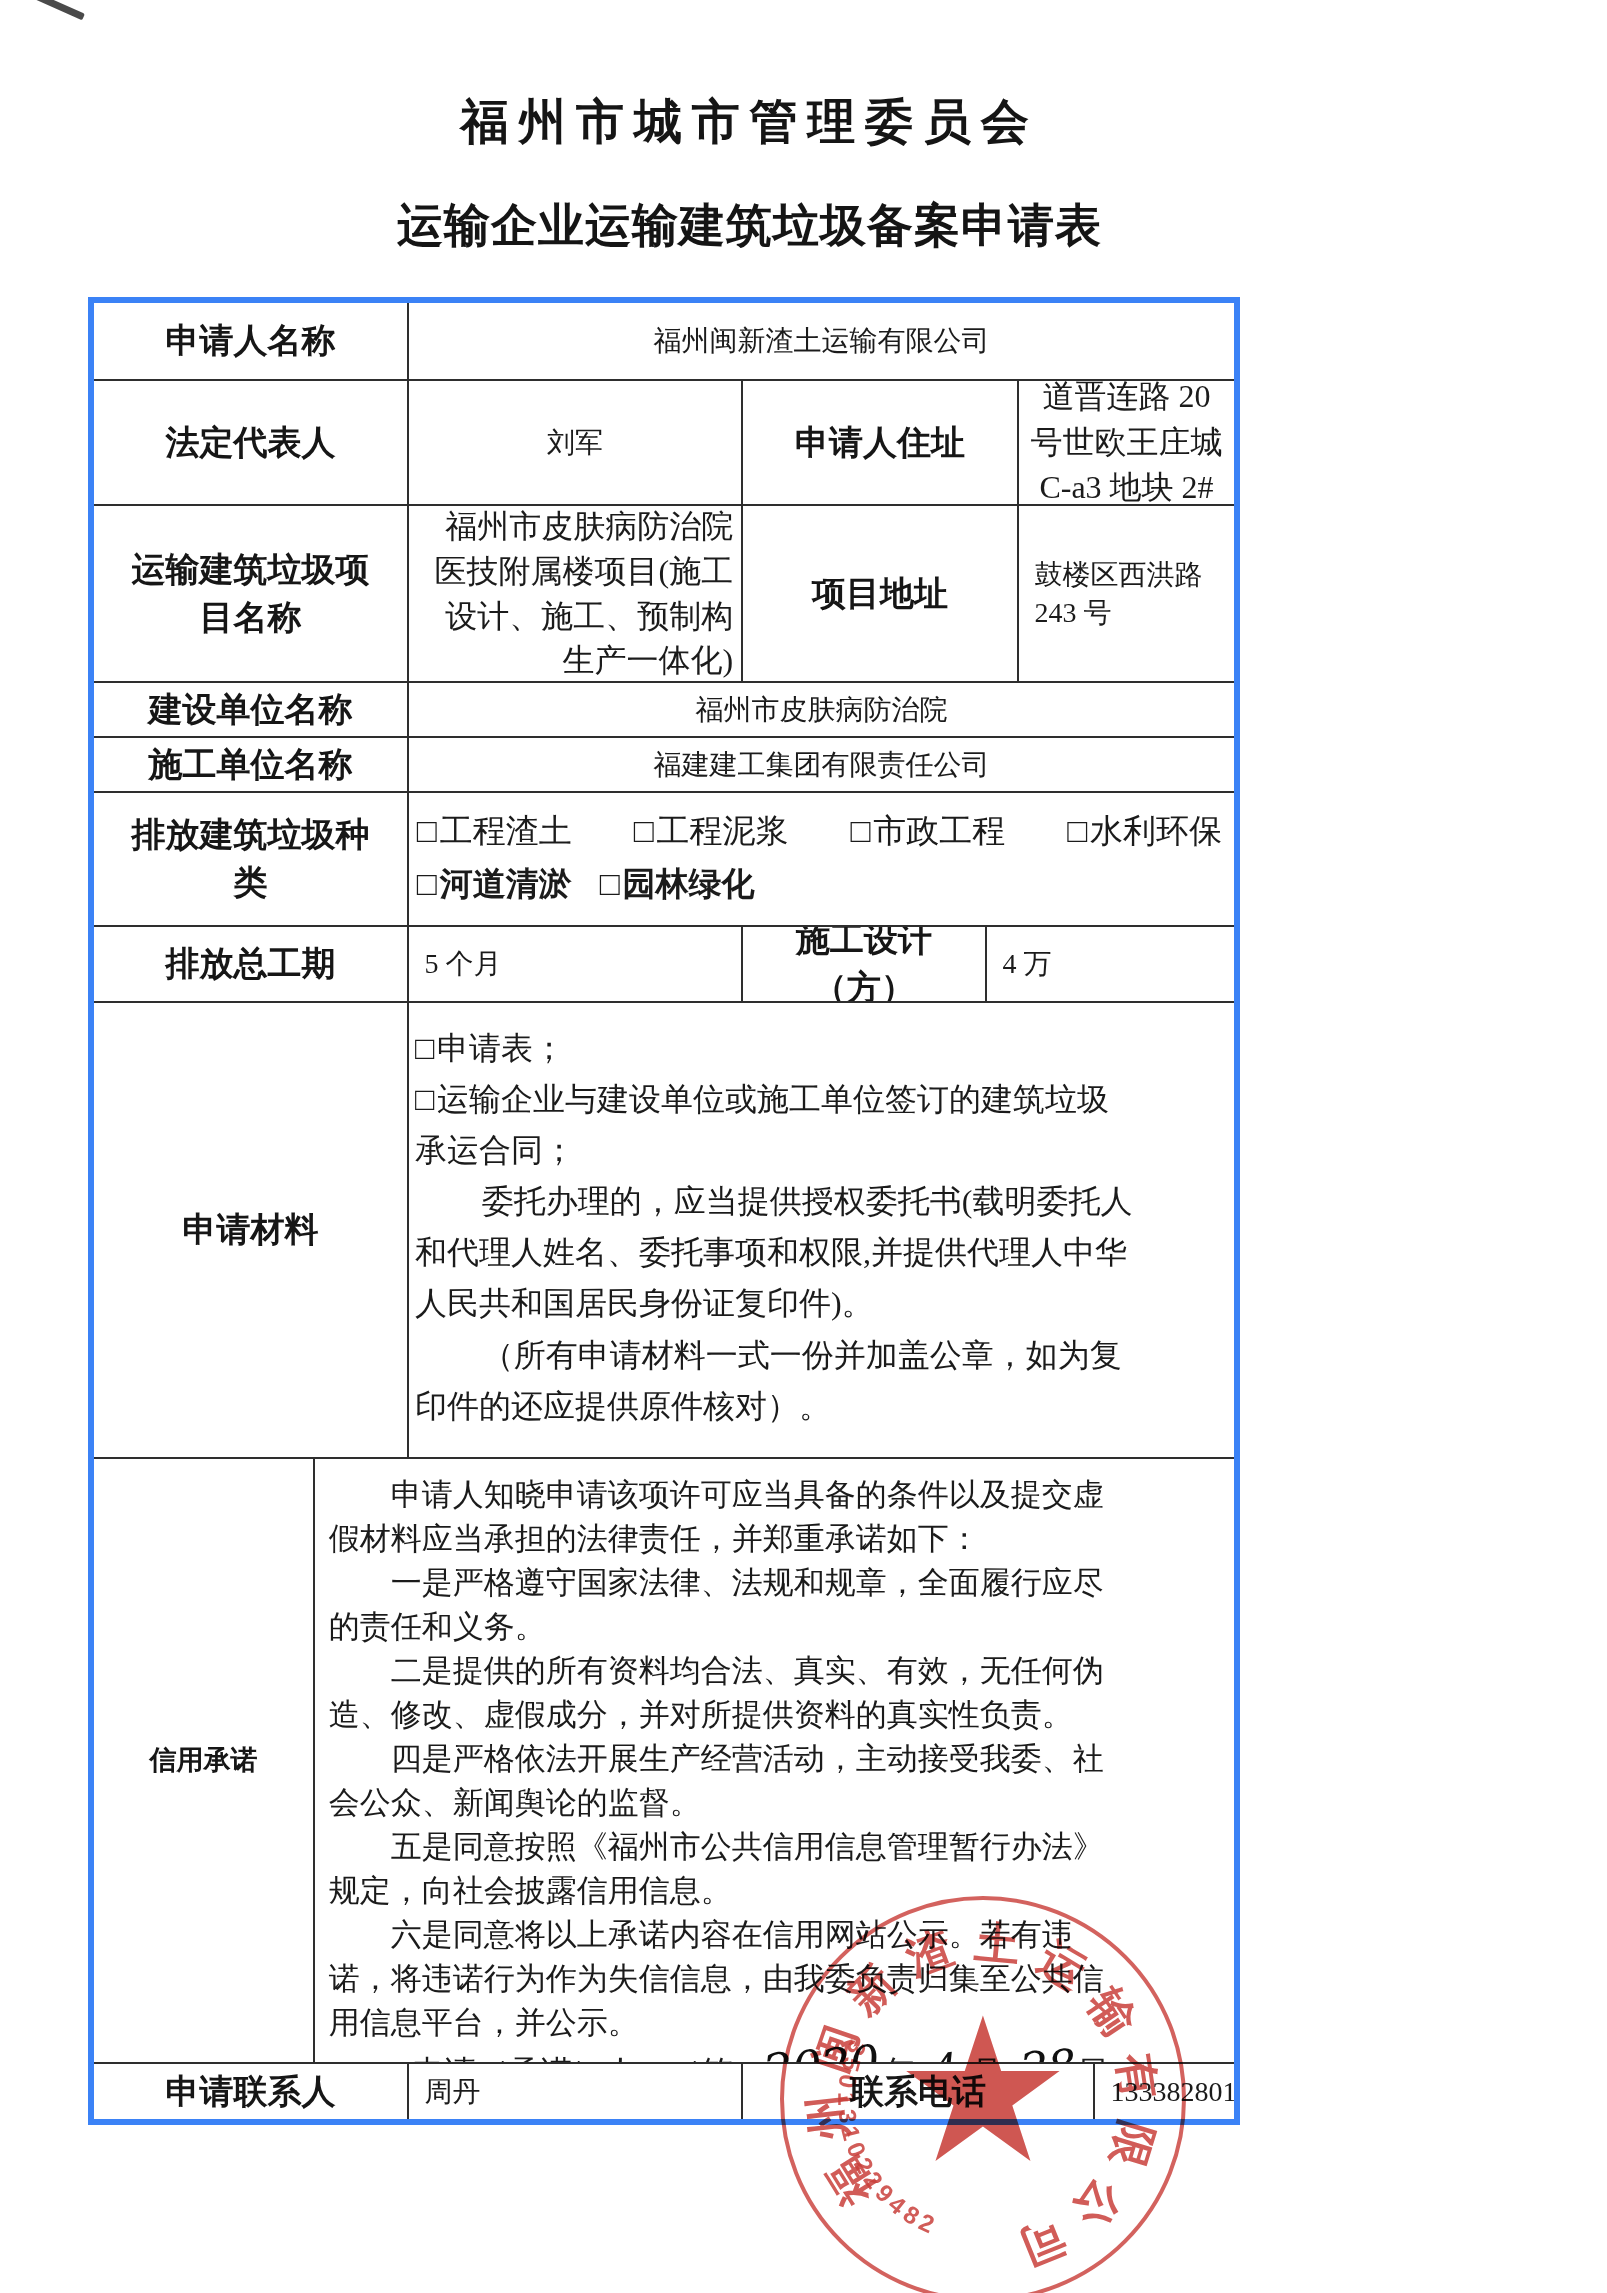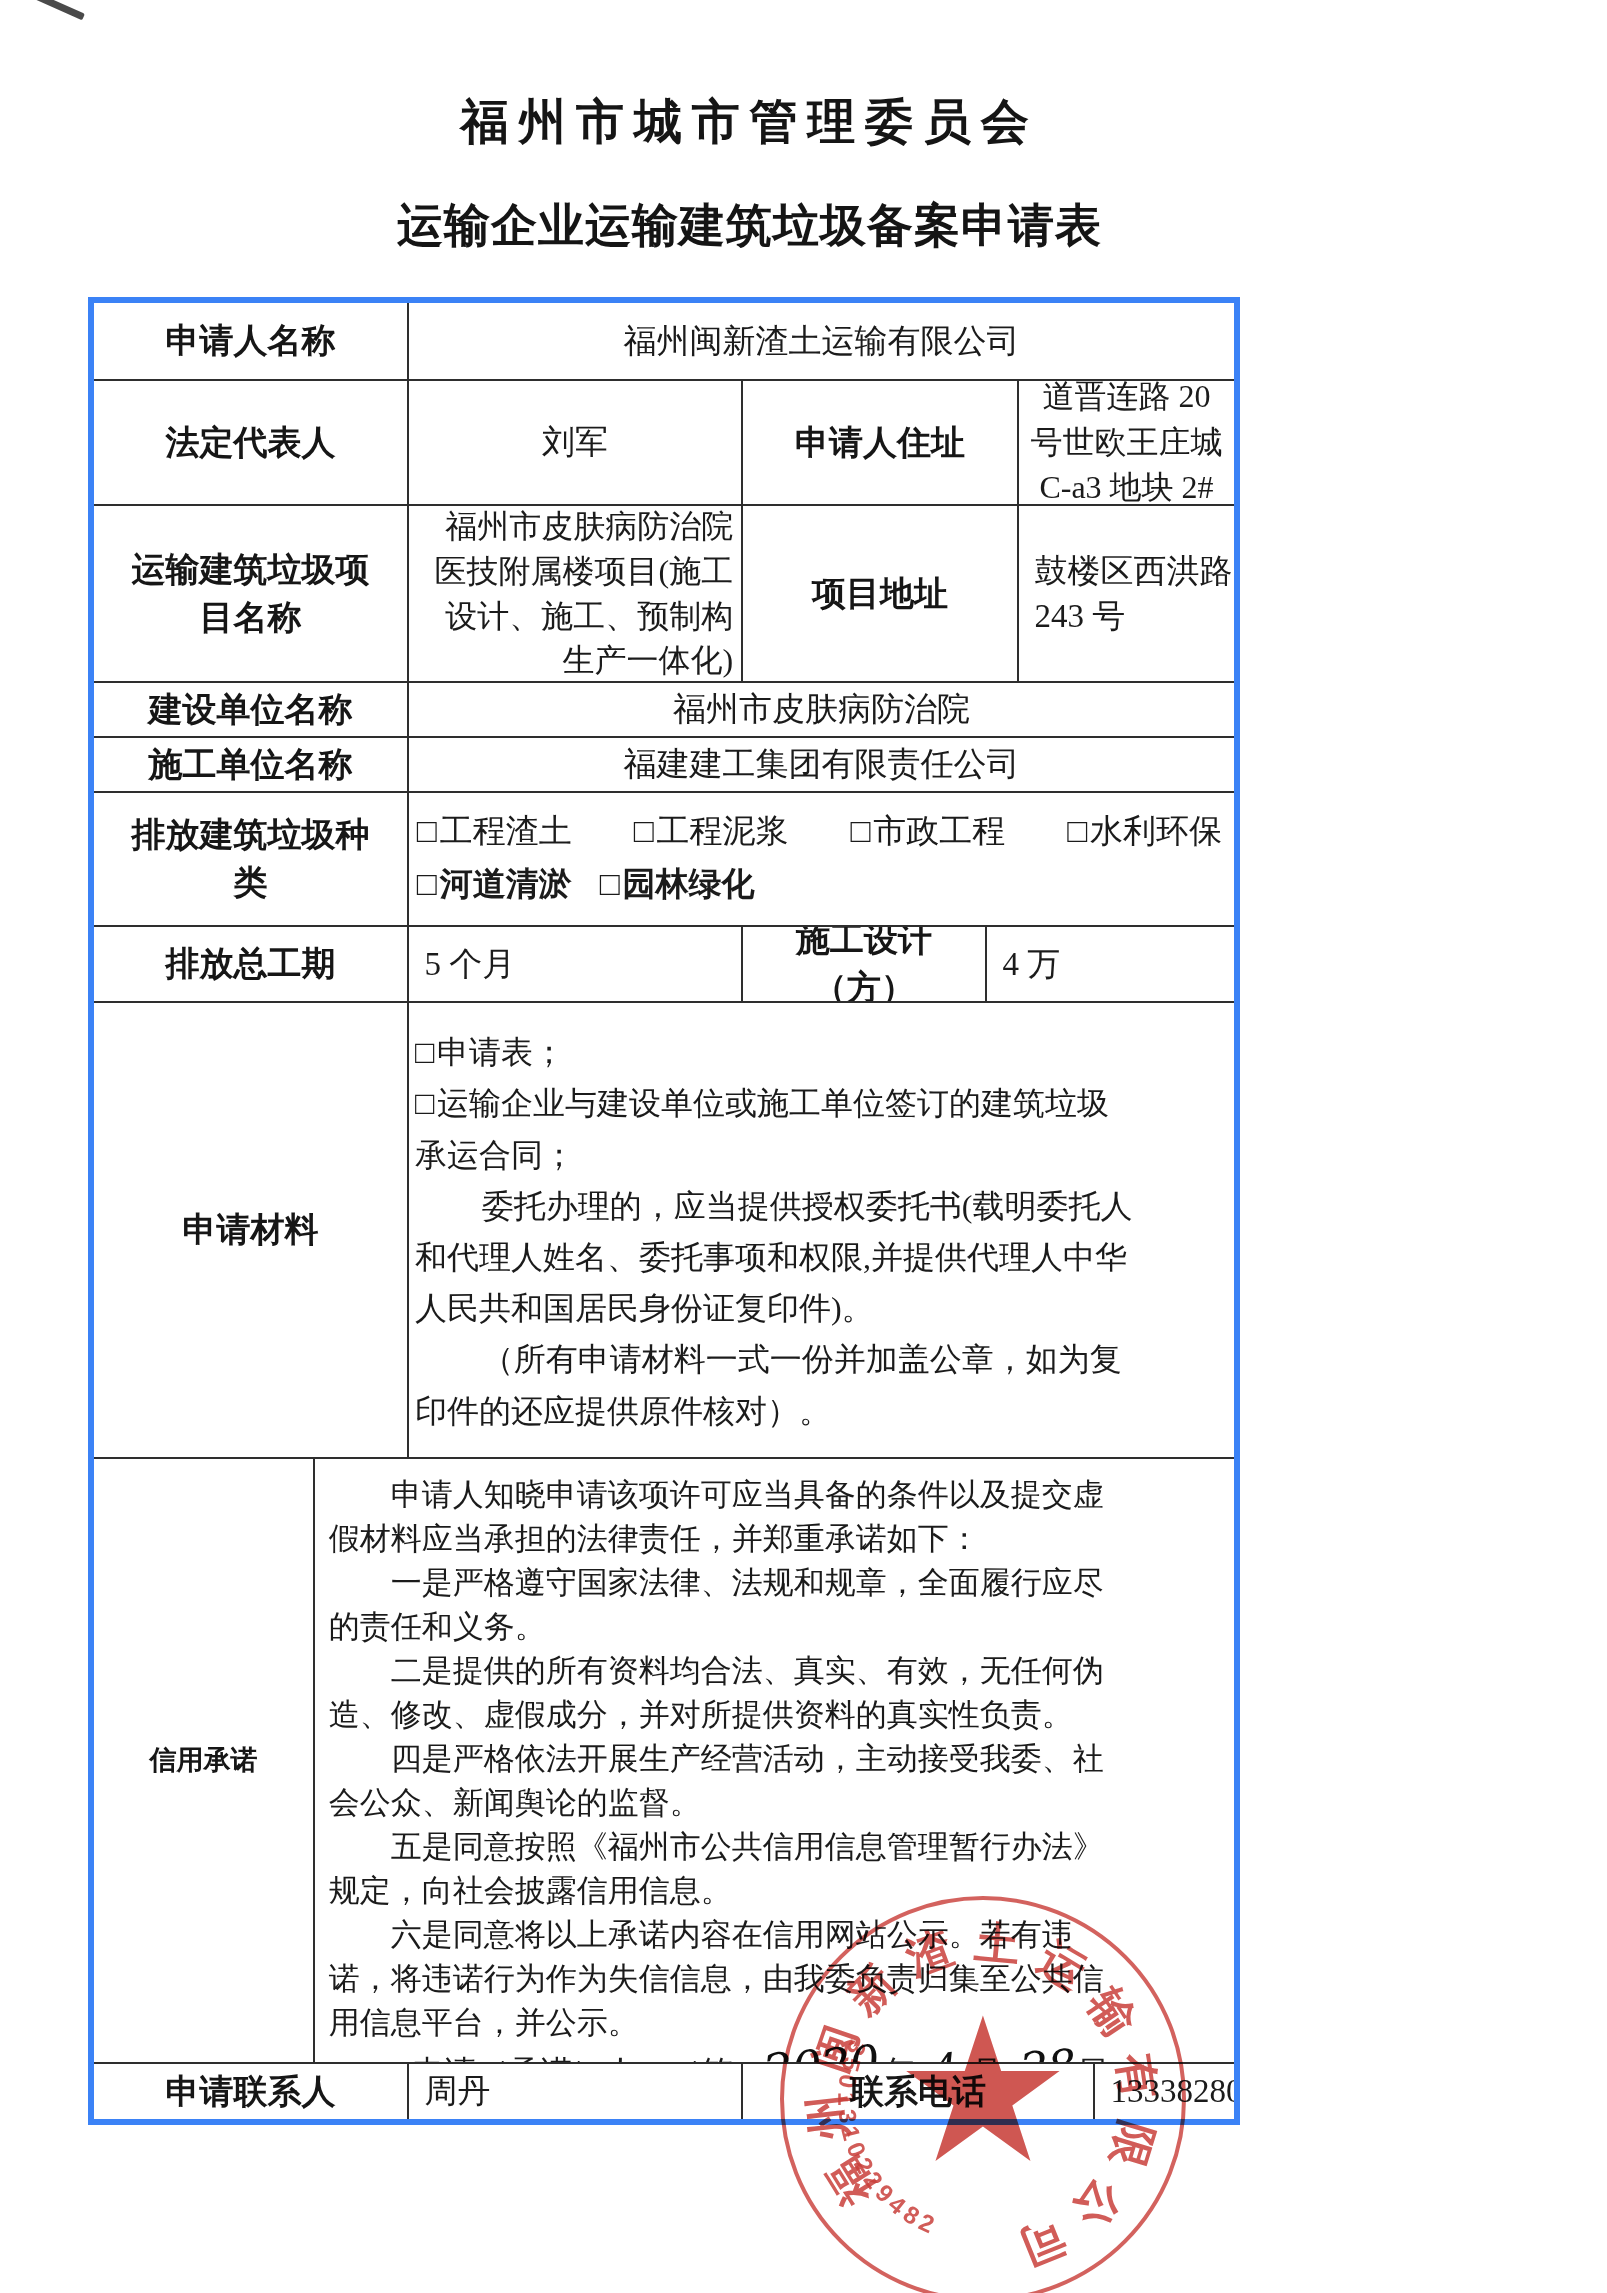--- a/index.html
+++ b/index.html
@@ -37,38 +37,38 @@
   .w3{flex:0 0 276px;}
   .w3s{flex:0 0 244px;}
   .w3p{flex:0 0 352px;}
   .wl{flex:0 0 221px;}
   .grow{flex:1;}
   .lbl{
     font-family:"Liberation Sans", sans-serif;font-weight:bold;
     font-size:34px;line-height:1.4;text-align:center;padding:0 26px;color:#161616;
   }
   .lbl-sm{font-size:27px;padding:0 9.8px;}
-  .val{font-size:33px;}
+  .val{font-size:28px;}
   .center{text-align:center;}
   .left{justify-content:flex-start;text-align:left;padding-left:15.6px;}
   .addr-val{font-size:32px;line-height:1.42;text-align:center;padding:5.9px 9.8px;}
   .proj-val{font-size:32px;line-height:1.4;text-align:right;padding:3.9px 7.8px;}
 
   .opts{
     flex-direction:column;align-items:stretch;justify-content:space-between;
     padding:15.6px 0 17.6px 7.8px;font-size:33px;
   }
   .opt-row{display:flex;}
   .gap-lg{gap:62px;}
   .gap-sm{gap:28px;font-weight:bold;}
   .opt{white-space:nowrap;}
   .cb{display:inline-block;margin-right:2.9px;}
 
   .mat{
-    flex-direction:column;align-items:stretch;justify-content:center;
+    flex-direction:column;align-items:stretch;justify-content:flex-end;
     padding:29px 94px 25px 5.9px;font-size:32px;line-height:1.6;border-radius:25px;
   }
   .mat p{margin:0;}
 
   .credit{
     flex-direction:column;align-items:stretch;justify-content:flex-start;
     padding:13.7px 113px 11.7px 13.7px;font-size:31px;line-height:44px;
   }
   .credit p{margin:0;}
   .sign-row{

